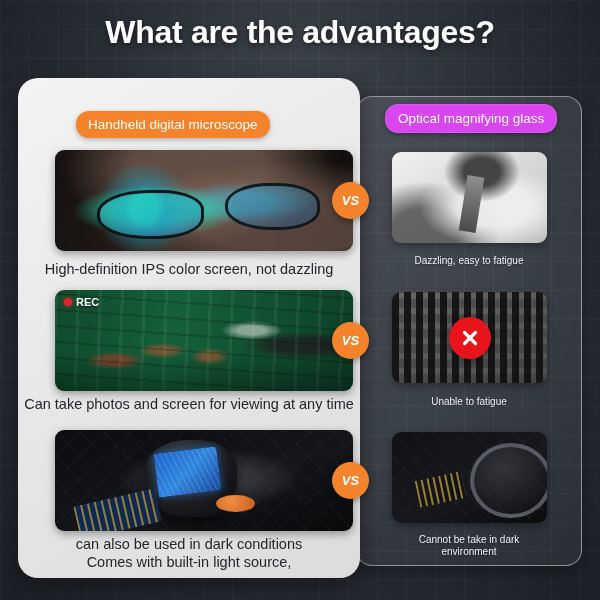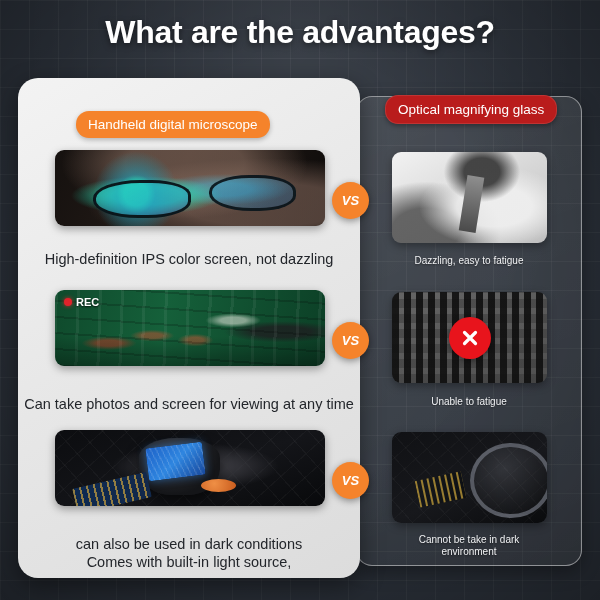--- a/index.html
+++ b/index.html
@@ -72,36 +72,36 @@
     white-space: nowrap;
     box-sizing: border-box;
   }
   .badge-left {
     left: 76px; top: 111px;
     background: #f5832b;
     color: #ffffff;
     box-shadow: 0 2px 5px rgba(0,0,0,0.25);
   }
   .badge-right {
-    left: 385px; top: 95px;
-    background: #b91c1c;
+    left: 385px; top: 104px;
+    background: #d946ef;
     color: #ffffff;
     border: 1px solid rgba(255,255,255,0.10);
     box-shadow: 0 2px 5px rgba(0,0,0,0.35);
   }
 
   
   .thumb {
     position: absolute;
     border-radius: 9px;
     overflow: hidden;
     box-shadow: 0 3px 9px rgba(0,0,0,0.35);
   }
   
-  .tL { left: 55px; width: 270px; height: 76px; }
+  .tL { left: 55px; width: 270px; height: 101px; padding-left: 28px; }
   .tL1 { top: 150px; }
   .tL2 { top: 290px; }
   .tL3 { top: 430px; }
   
   .tR { left: 392px; width: 155px; height: 91px; }
   .tR1 { top: 152px; }
   .tR2 { top: 292px; }
   .tR3 { top: 432px; }
 
   
@@ -114,21 +114,21 @@
     left: 20px; width: 338px;
     color: #23262b;
     font-size: 14.5px;
   }
   .cap-right {
     left: 360px; width: 218px;
     color: #f0f1f3;
     font-size: 10px;
     text-shadow: 0 1px 2px rgba(0,0,0,0.45);
   }
-  .cL1 { top: 251px; }
+  .cL1 { top: 261px; }
   .cL2 { top: 396px; }
   .cL3 { top: 536px; }
   .cR1 { top: 255px; }
   .cR2 { top: 396px; }
   .cR3 { top: 534px; }
 
   
   .vs {
     position: absolute;
     left: 332px;

